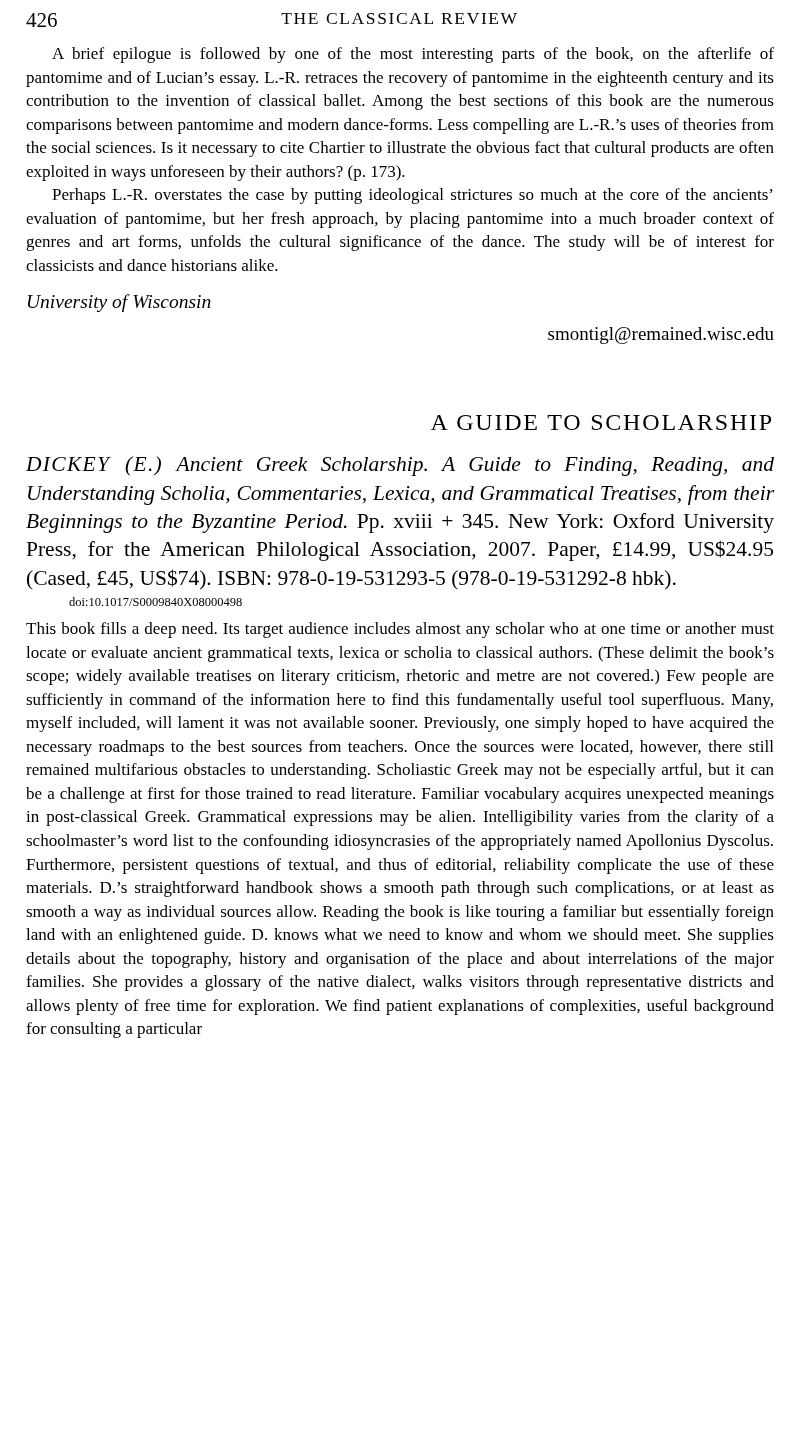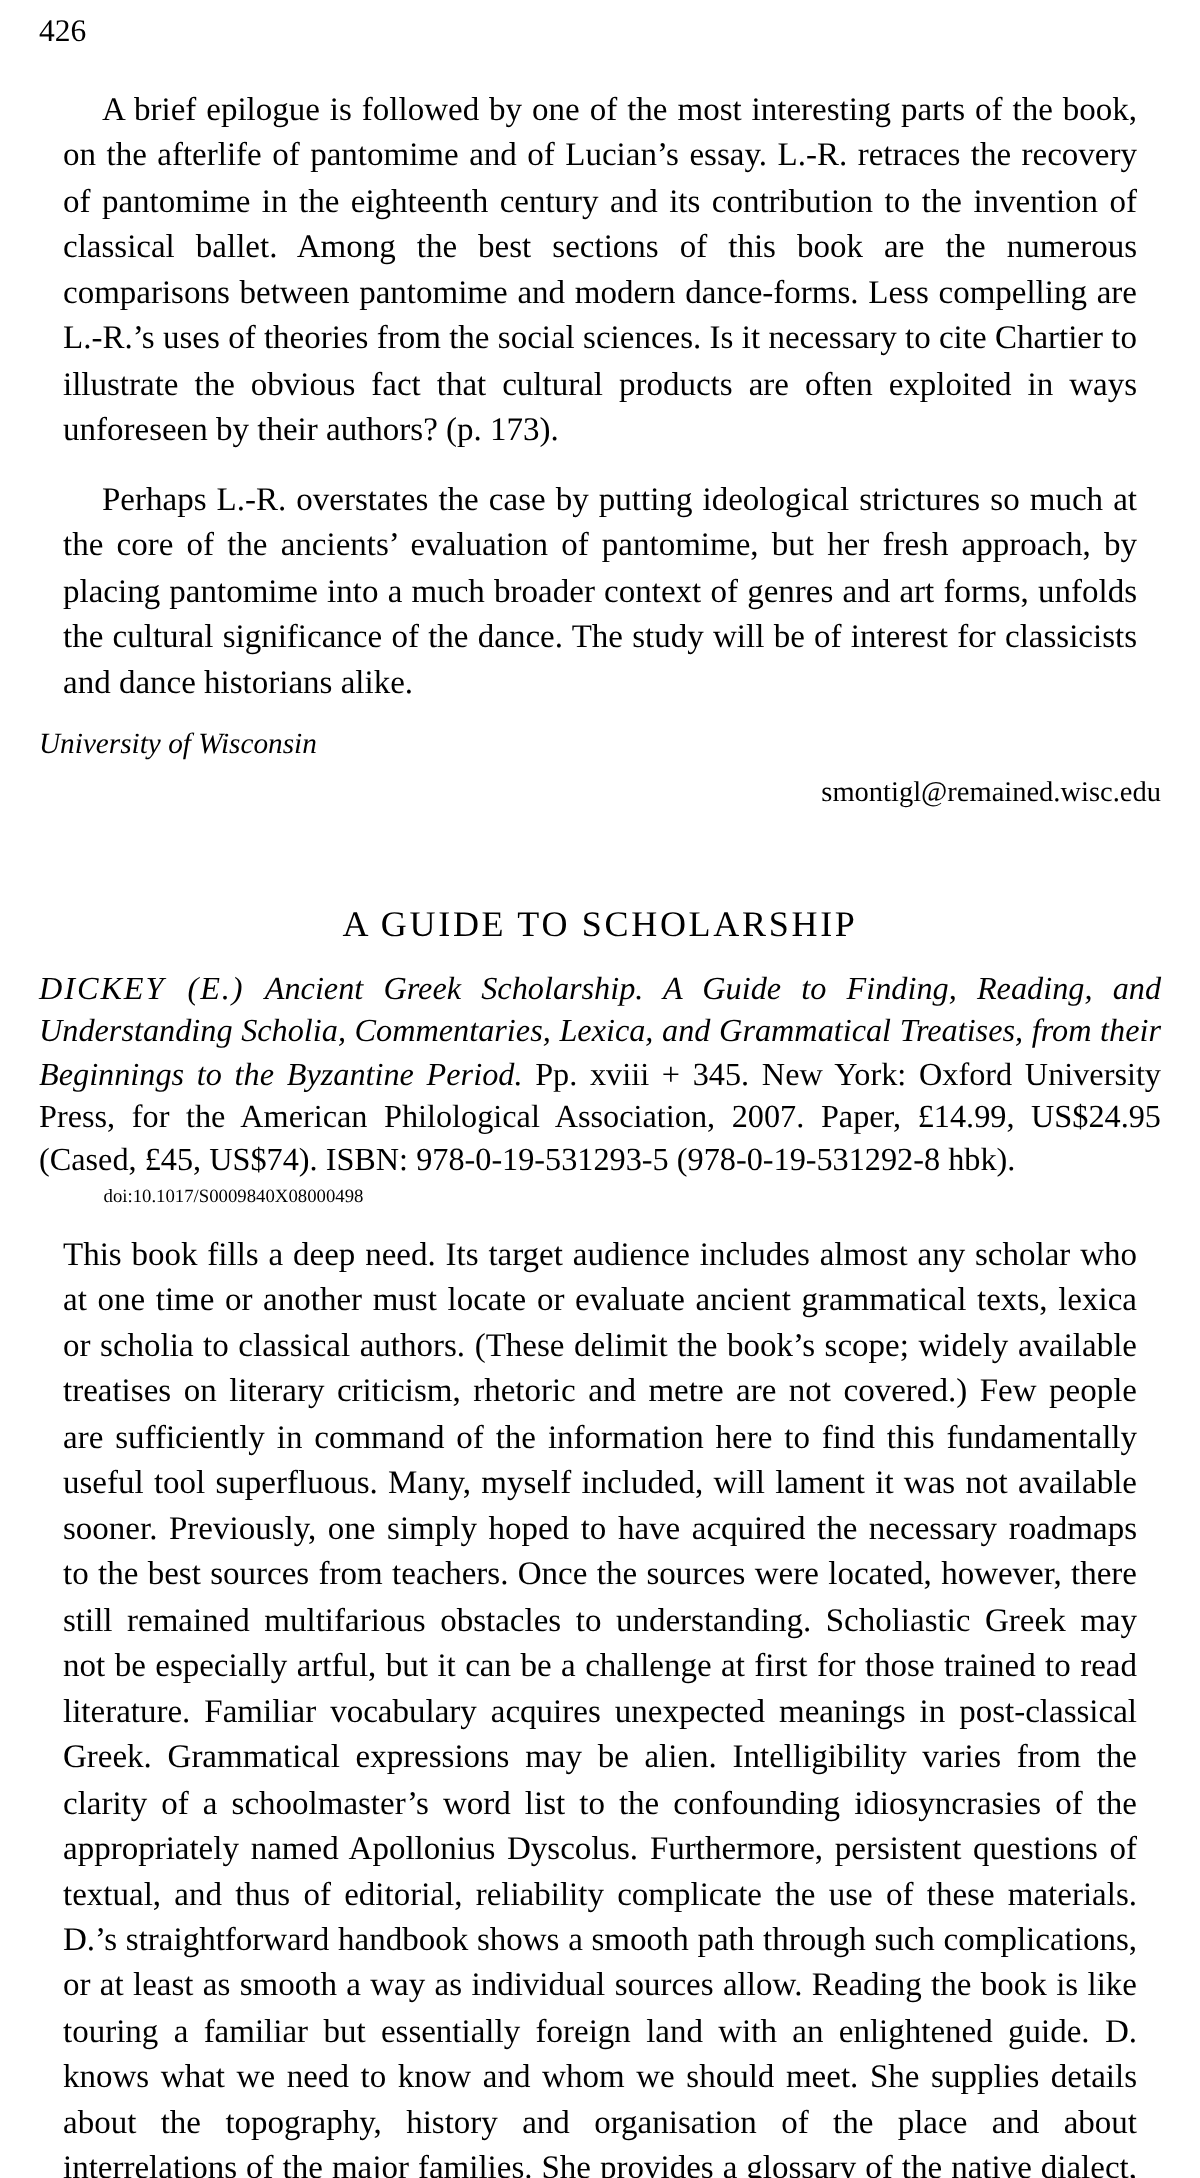--- a/index.html
+++ b/index.html
@@ -38,25 +38,25 @@
     text-align: center;
     font-size: 17.5px;
     letter-spacing: 1.6px;
     font-variant: small-caps;
     text-transform: uppercase;
   }
   .content {
     margin: 0 26px;
   }
   p.body {
-    font-size: 22px;
+    font-size: 17px;
     line-height: 1.385;
     text-align: justify;
     text-justify: inter-word;
-    margin: 16px;
+    margin: 0;
     hyphens: none;
   }
   p.indent {
     text-indent: 26px;
   }
   .sig-block {
     margin-top: 14px;
     position: relative;
     height: 76px;
   }
@@ -76,21 +76,21 @@
     font-variant: small-caps;
     text-transform: uppercase;
   }
   .author-email {
     position: absolute;
     right: 0;
     top: 32px;
     font-size: 19px;
   }
   .section-heading {
-    text-align: center;
+    text-align: right;
     font-size: 24px;
     letter-spacing: 1.8px;
     font-variant: small-caps;
     text-transform: uppercase;
     margin-top: 42px;
     margin-bottom: 14px;
   }
   .citation {
     font-size: 21.5px;
     line-height: 1.32;
@@ -121,20 +121,21 @@
     font-size: 18.5px;
   }
 </style>
 </head>
 <body>
 
 <div class="page">
 
   <div class="running-head">
     <div class="folio">426</div>
+    <div class="journal-title">The Classical Review</div>
   </div>
 
   <div class="content">
 
     <p class="body indent">A brief epilogue is followed by one of the most interesting parts of the book, on the afterlife of pantomime and of Lucian’s essay. L.-R. retraces the recovery of pantomime in the eighteenth century and its contribution to the invention of classical ballet. Among the best sections of this book are the numerous comparisons between pantomime and modern dance-forms. Less compelling are L.-R.’s uses of theories from the social sciences. Is it necessary to cite Chartier to illustrate the obvious fact that cultural products are often exploited in ways unforeseen by their authors? (p. 173).</p>
     <p class="body indent">Perhaps L.-R. overstates the case by putting ideological strictures so much at the core of the ancients’ evaluation of pantomime, but her fresh approach, by placing pantomime into a much broader context of genres and art forms, unfolds the cultural significance of the dance. The study will be of interest for classicists and dance historians alike.</p>
 
     <div class="sig-block">
       <div class="affiliation">University of Wisconsin</div>
       <div class="author-email">smontigl@remained.wisc.edu</div>

